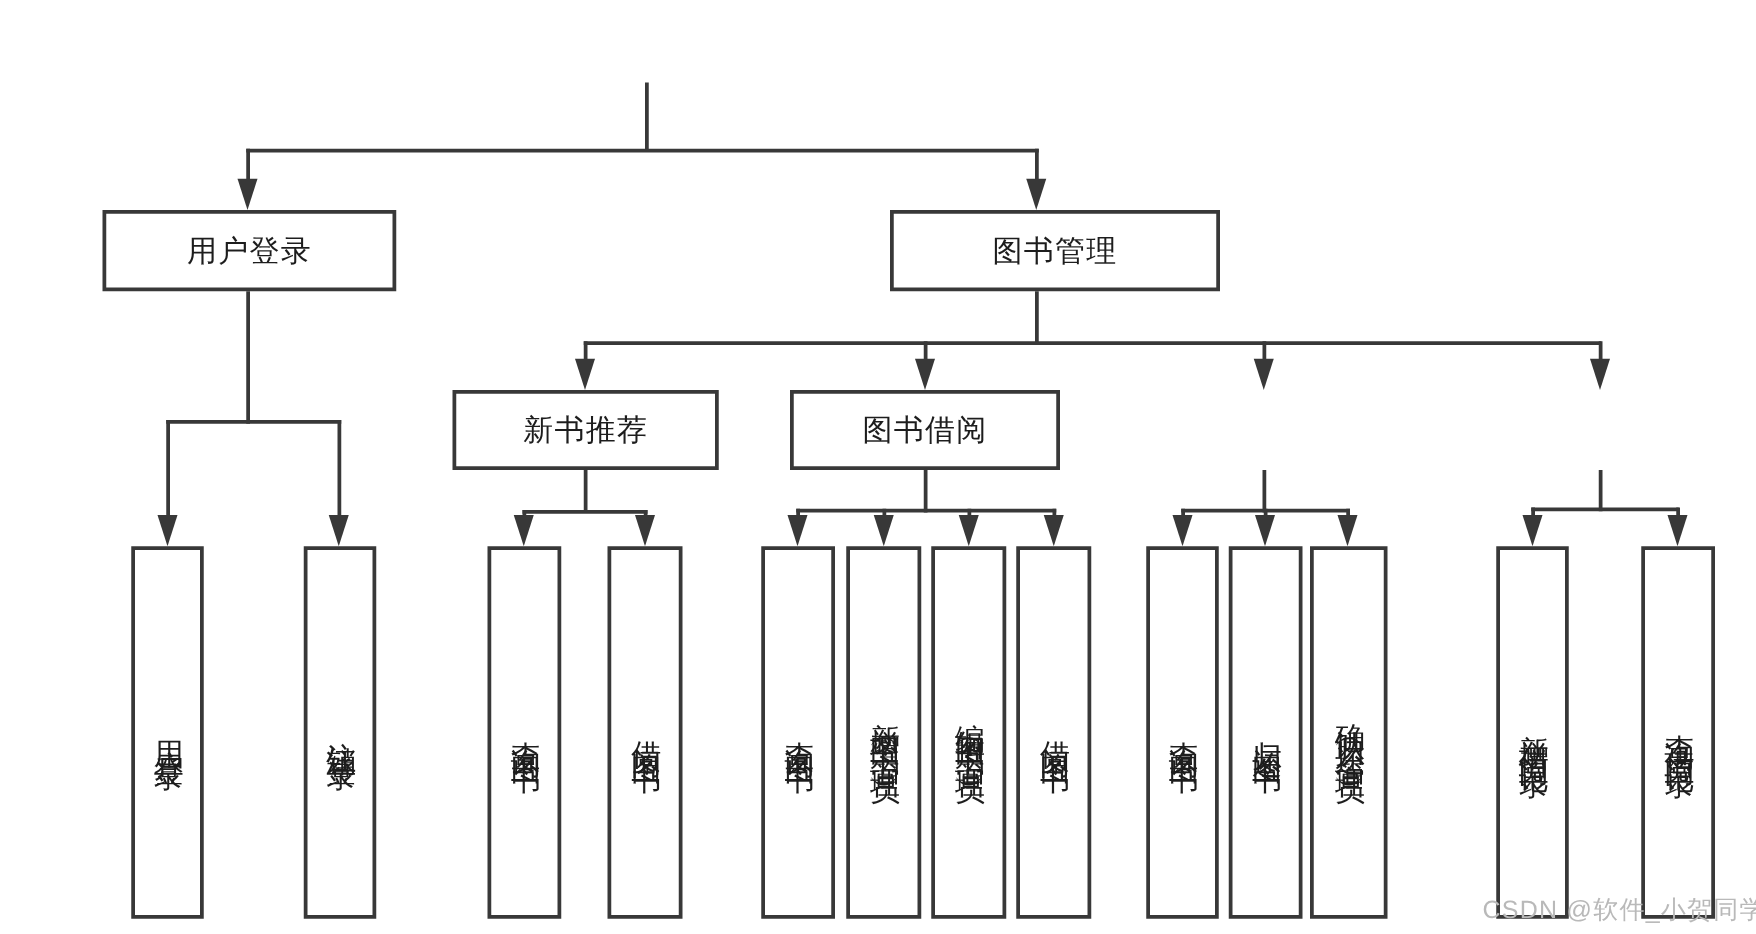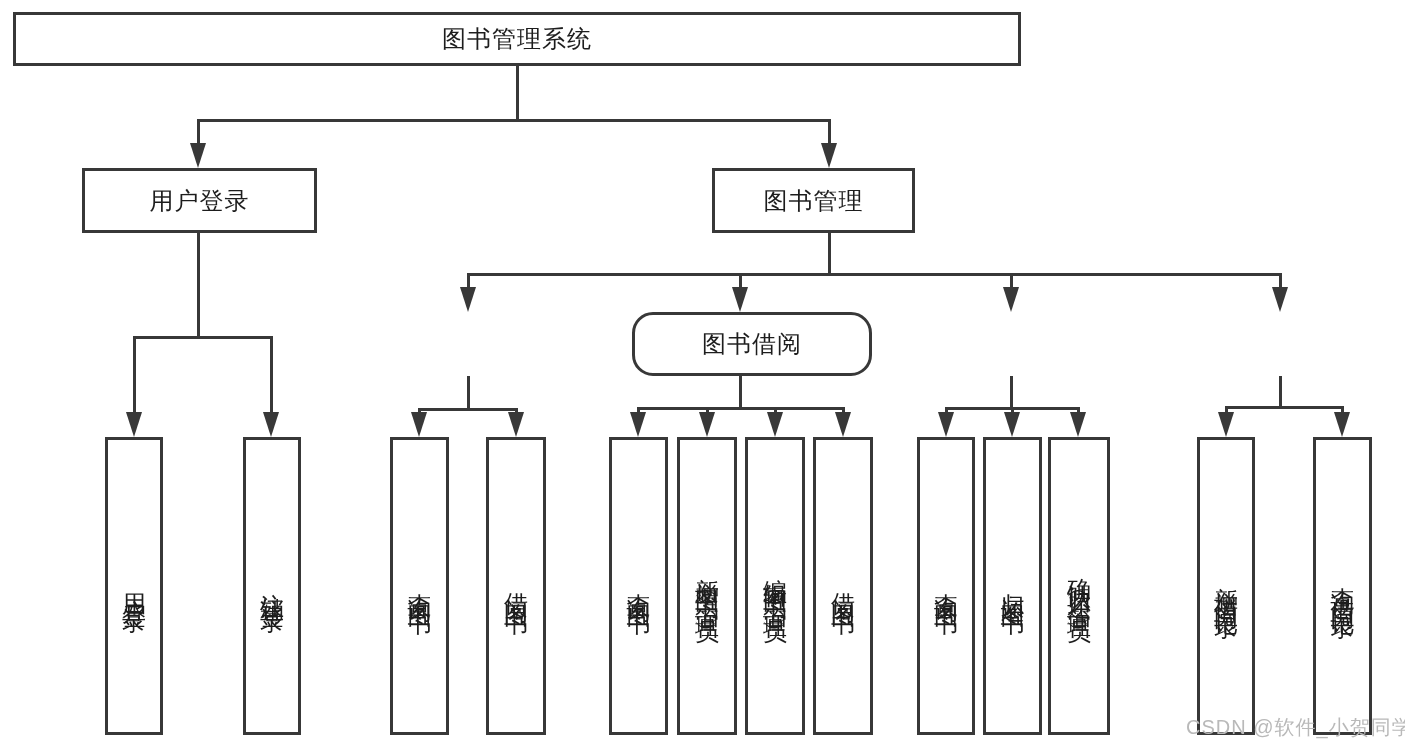--- a/index.html
+++ b/index.html
@@ -34,51 +34,51 @@
   .wm {
     position:absolute; left:1186px; top:714px; z-index:5;
     font-size:20px; letter-spacing:1px; color:#b9b9b9; white-space:nowrap;
   }
 </style>
 </head>
 <body>
 
 <div class="stage">
 
-  <div class="hbox" style="left:13px; top:12px; width:1008px; height:54px;">图书管理系统</div>
 
   <i class="vl" style="left:516px; top:66px;  height:54px;"></i>
   <i class="hl" style="left:197px; top:119px; width:634px;"></i>
   <i class="vl" style="left:197px; top:119px; height:28px;"></i>
   <i class="vl" style="left:828px; top:119px; height:28px;"></i>
   <i class="ar" style="left:190px; top:143px;"></i>
   <i class="ar" style="left:821px; top:143px;"></i>
 
   <div class="hbox" style="left:82px;  top:168px; width:235px; height:65px;">用户登录</div>
-  <div class="hbox" style="left:712px; top:168px; width:203px; height:65px;">图书管理</div>
+  <div class="hbox" style="left:712px; top:168px; width:264px; height:65px;">图书管理</div>
 
   <i class="vl" style="left:197px; top:233px; height:106px;"></i>
   <i class="hl" style="left:133px; top:336px; width:140px;"></i>
   <i class="vl" style="left:133px; top:336px; height:79px;"></i>
   <i class="vl" style="left:270px; top:336px; height:79px;"></i>
   <i class="ar" style="left:126px; top:412px;"></i>
   <i class="ar" style="left:263px; top:412px;"></i>
 
   <i class="vl" style="left:828px;  top:233px; height:43px;"></i>
   <i class="hl" style="left:467px;  top:273px; width:814px;"></i>
   <i class="vl" style="left:467px;  top:273px; height:17px;"></i>
   <i class="vl" style="left:739px;  top:273px; height:17px;"></i>
   <i class="vl" style="left:1010px; top:273px; height:17px;"></i>
   <i class="vl" style="left:1279px; top:273px; height:17px;"></i>
   <i class="ar" style="left:460px;  top:287px;"></i>
   <i class="ar" style="left:732px;  top:287px;"></i>
   <i class="ar" style="left:1003px; top:287px;"></i>
   <i class="ar" style="left:1272px; top:287px;"></i>
 
-  <div class="hbox" style="left:632px;  top:312px; width:240px; height:64px;border-radius:21px;">图书借阅</div>
+  <div class="hbox" style="left:362px;  top:312px; width:213px; height:64px;">新书推荐</div>
+  <div class="hbox" style="left:632px;  top:312px; width:216px; height:64px;">图书借阅</div>
 
   <i class="vl" style="left:467px; top:376px; height:34px;"></i>
   <i class="hl" style="left:418px; top:408px; width:100px;"></i>
   <i class="vl" style="left:418px; top:408px; height:6px;"></i>
   <i class="vl" style="left:515px; top:408px; height:6px;"></i>
   <i class="ar" style="left:411px; top:412px;"></i>
   <i class="ar" style="left:508px; top:412px;"></i>
 
   <i class="vl" style="left:739px; top:376px; height:34px;"></i>
   <i class="hl" style="left:637px; top:407px; width:208px;"></i>

